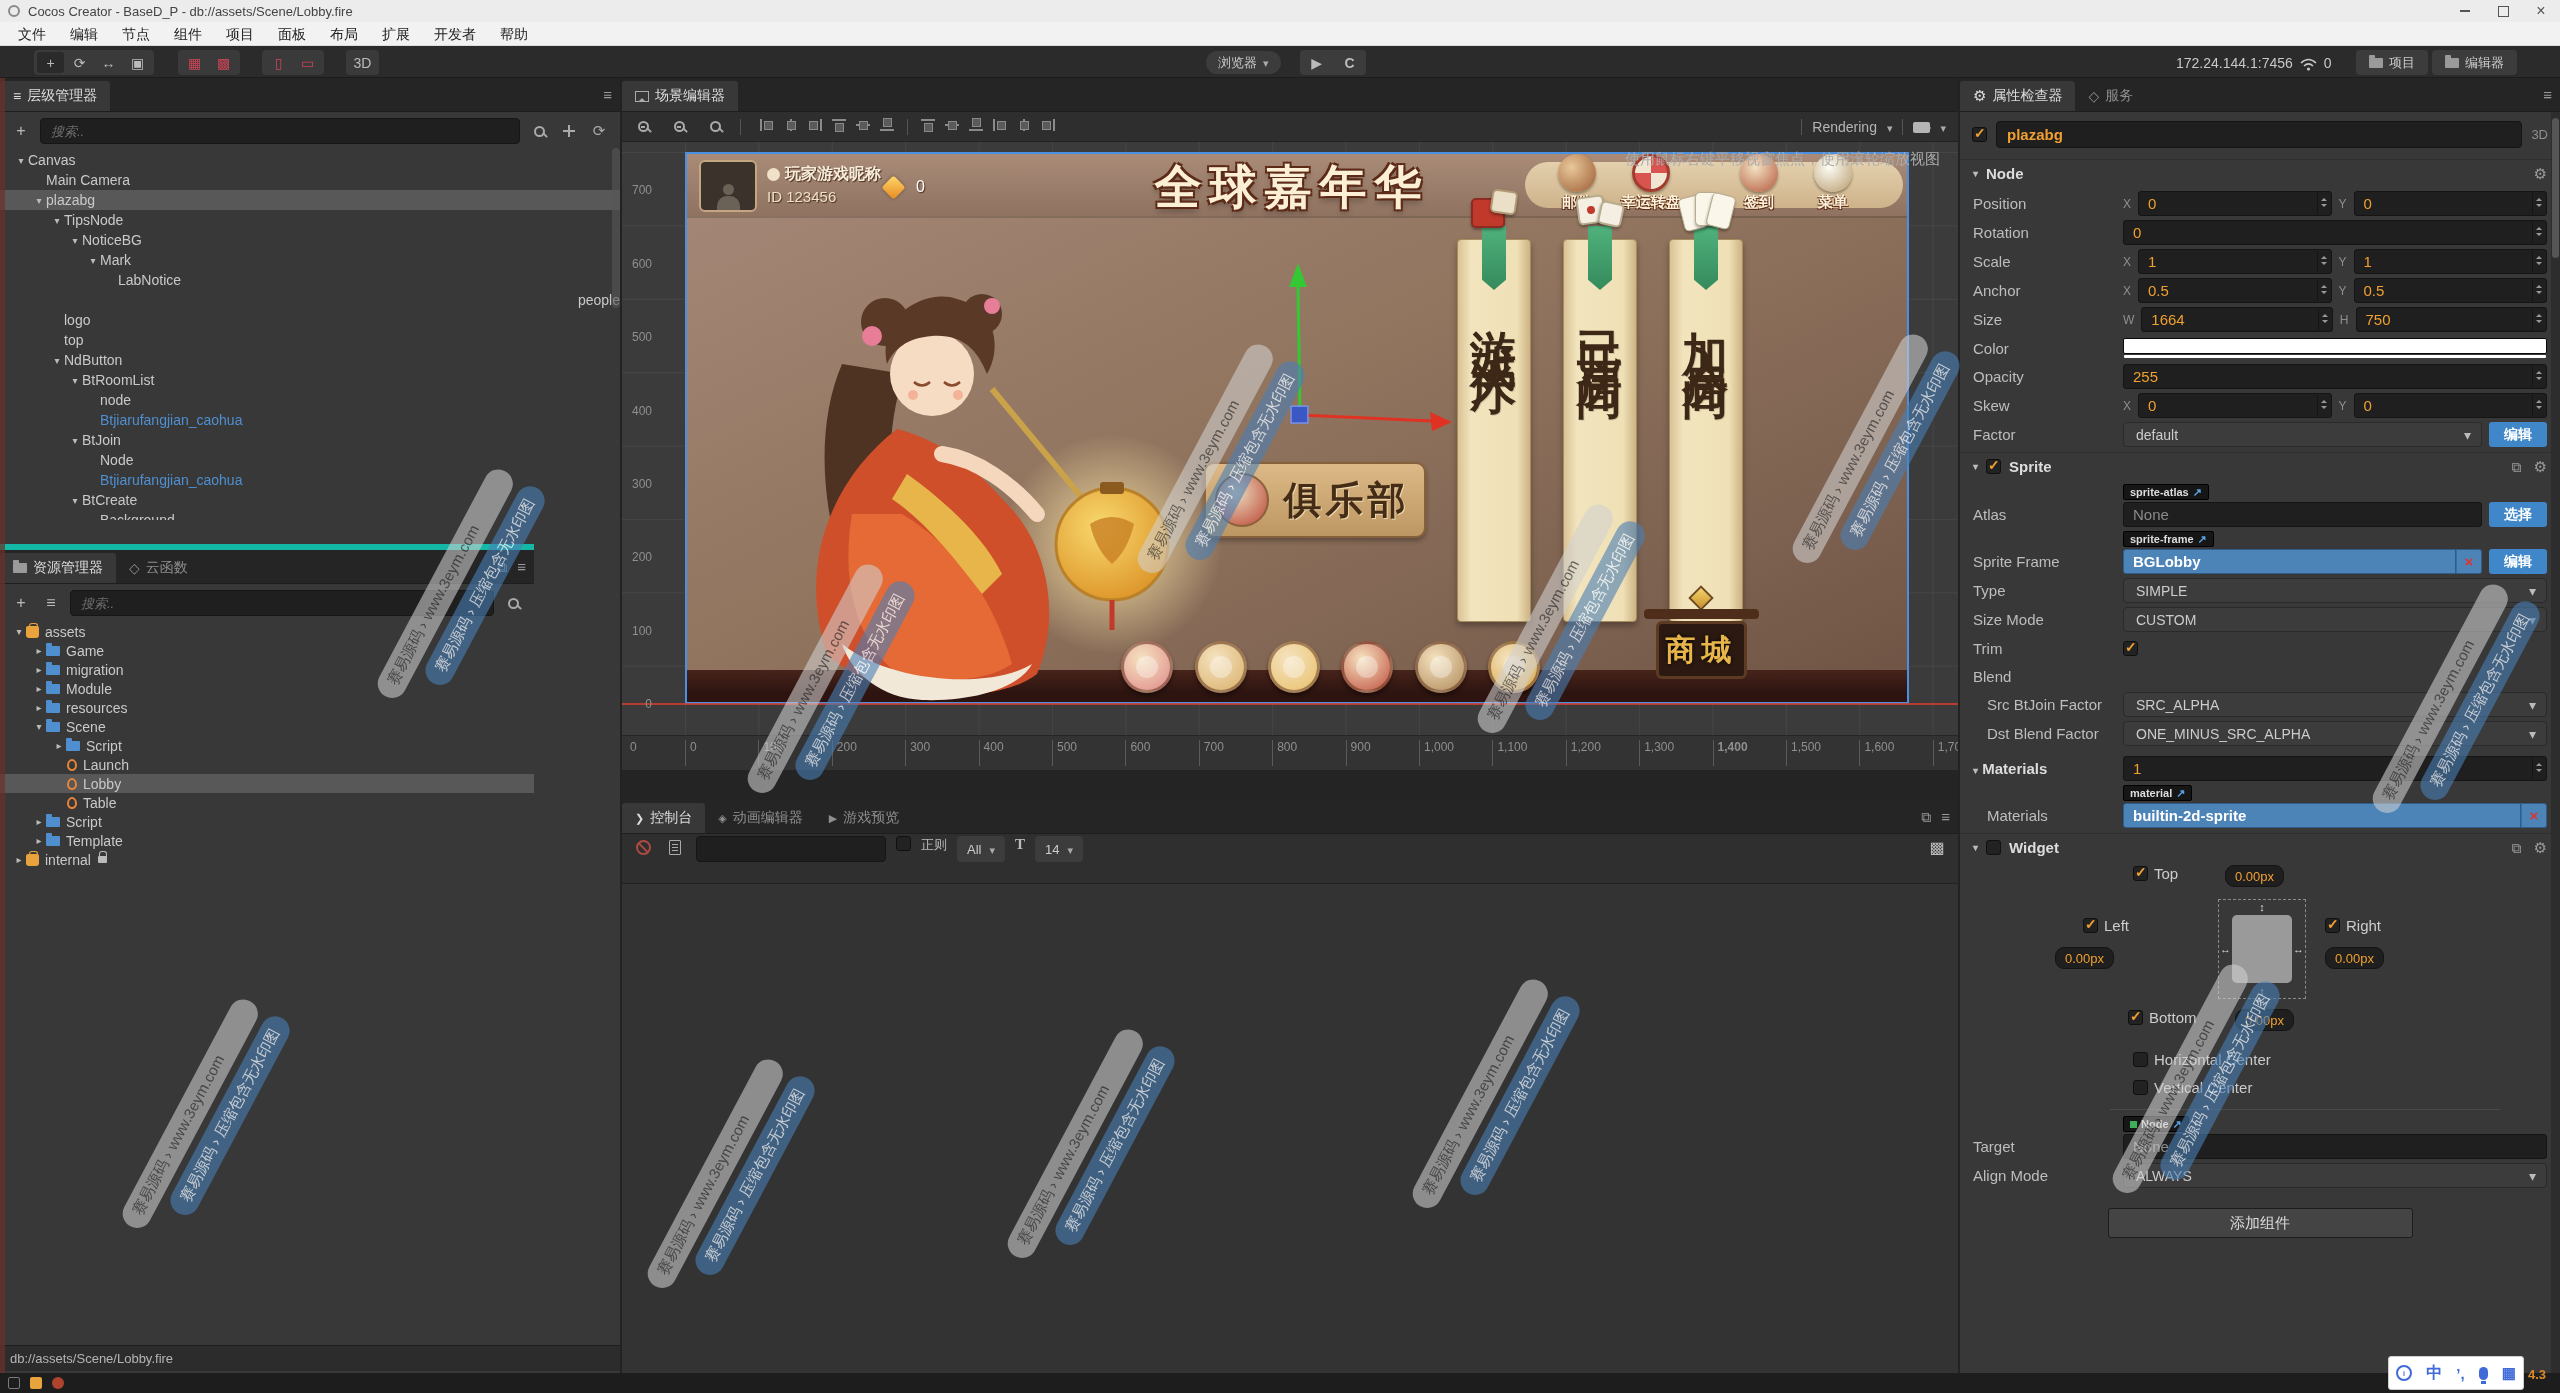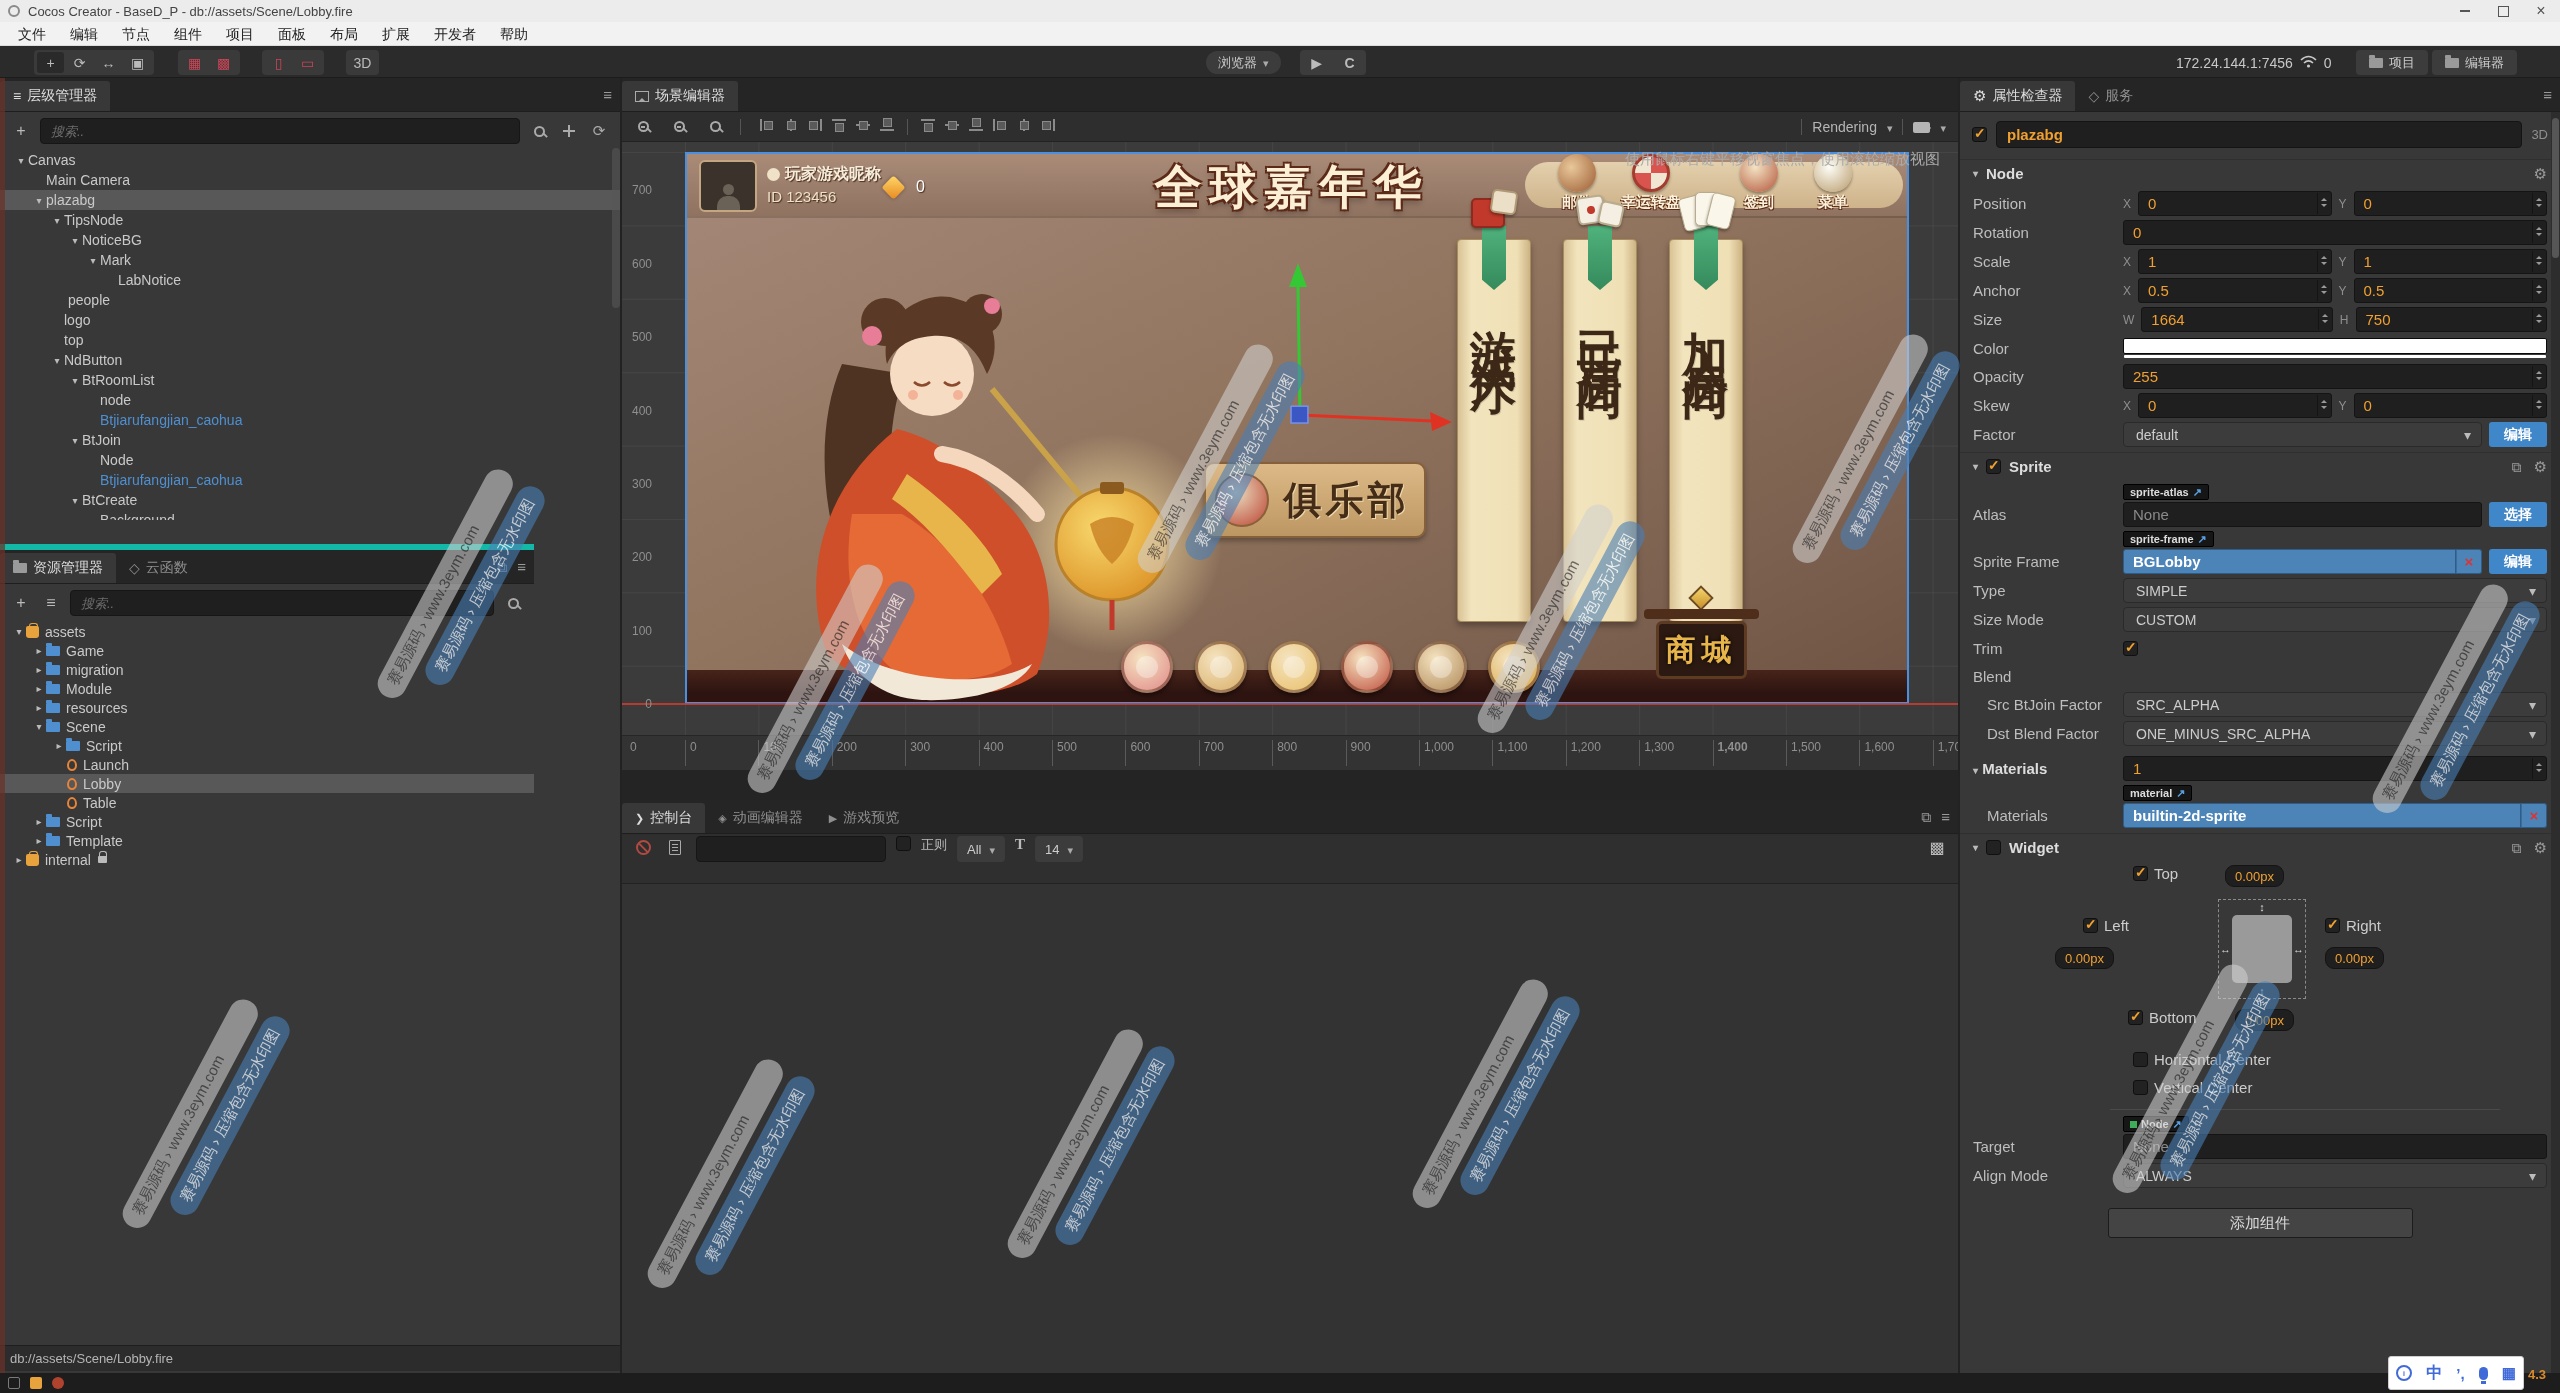--- a/index.html
+++ b/index.html
@@ -14,21 +14,21 @@
 .wc-close::before{content:"\00d7";font-size:16px}
 #menubar{position:absolute;left:0;top:22px;right:0;height:24px;background:#f2f2f2;display:flex;align-items:center;padding:0 6px;border-bottom:1px solid #ddd}
 .menu-item{padding:0 12px;color:#222;font-size:14px;height:24px;line-height:24px}
 #toolbar{position:absolute;left:0;top:46px;right:0;height:32px;background:#2b2b2b;border-bottom:1px solid #1c1c1c}
 .tgroup{position:absolute;top:4px;height:25px;background:#3a3a3a;border-radius:4px;display:flex;align-items:center;padding:0 3px;gap:2px}
 .tbtn{width:27px;height:21px;border-radius:3px;display:flex;align-items:center;justify-content:center;color:#bbb;font-size:14px}
 .tbtn.sel{background:#2a2a2a}
 .tbtn .red{color:#c45}
 #tb-preview{position:absolute;left:1206px;top:5px;height:23px;border-radius:12px;background:#3c3c3c;color:#c8c8c8;display:flex;align-items:center;padding:0 12px;gap:6px;font-size:13px}
 #tb-play{position:absolute;left:1300px;top:4px;height:25px;width:66px;background:#3c3c3c;border-radius:4px;display:flex;align-items:center;justify-content:space-around;color:#bbb}
-#tb-ip{position:absolute;left:2176px;top:9px;color:#c8c8c8;font-size:14px;display:flex;align-items:flex-start;gap:7px}
+#tb-ip{position:absolute;left:2176px;top:9px;color:#c8c8c8;font-size:14px;display:flex;align-items:flex-end;gap:7px}
 .btn-dark{height:25px;background:#3c3c3c;border-radius:4px;color:#ccc;display:flex;align-items:center;gap:6px;padding:0 13px;font-size:13px}
 #btn-project{position:absolute;left:2356px;top:4px}
 #btn-editor{position:absolute;left:2432px;top:4px}
 .ico-folder{display:inline-block;width:14px;height:10px;background:#9a9a9a;border-radius:1px;position:relative}
 .ico-folder::before{content:"";position:absolute;top:-3px;left:0;width:6px;height:3px;background:#9a9a9a;border-radius:1px 1px 0 0}
 .ico-folder.blue{background:#4f8fd0}.ico-folder.blue::before{background:#4f8fd0}
 
 #main{position:absolute;left:0;top:78px;width:2560px;height:1295px}
 #leftcol{position:absolute;left:0;top:0;width:620px;height:1295px;background:#383838}
 #centercol{position:absolute;left:620px;top:0;width:1340px;height:1295px;background:#2e2e2e;border-left:2px solid #222;border-right:2px solid #222}
@@ -340,21 +340,21 @@
             <span class="lbl">NoticeBG</span>
           </div>
           <div class="trow" style="padding-left: 86px;">
             <span class="arr">▾</span>
             <span class="lbl">Mark</span>
           </div>
           <div class="trow" style="padding-left: 104px;">
             <span class="arr"></span>
             <span class="lbl">LabNotice</span>
           </div>
-          <div class="trow" style="padding-left: 54px;">
+          <div class="trow" style="padding-left: 54px; justify-content: flex-end;">
             <span class="arr"></span>
             <span class="lbl">people</span>
           </div>
           <div class="trow" style="padding-left: 50px;">
             <span class="arr"></span>
             <span class="lbl">logo</span>
           </div>
           <div class="trow" style="padding-left: 50px;">
             <span class="arr"></span>
             <span class="lbl">top</span>

